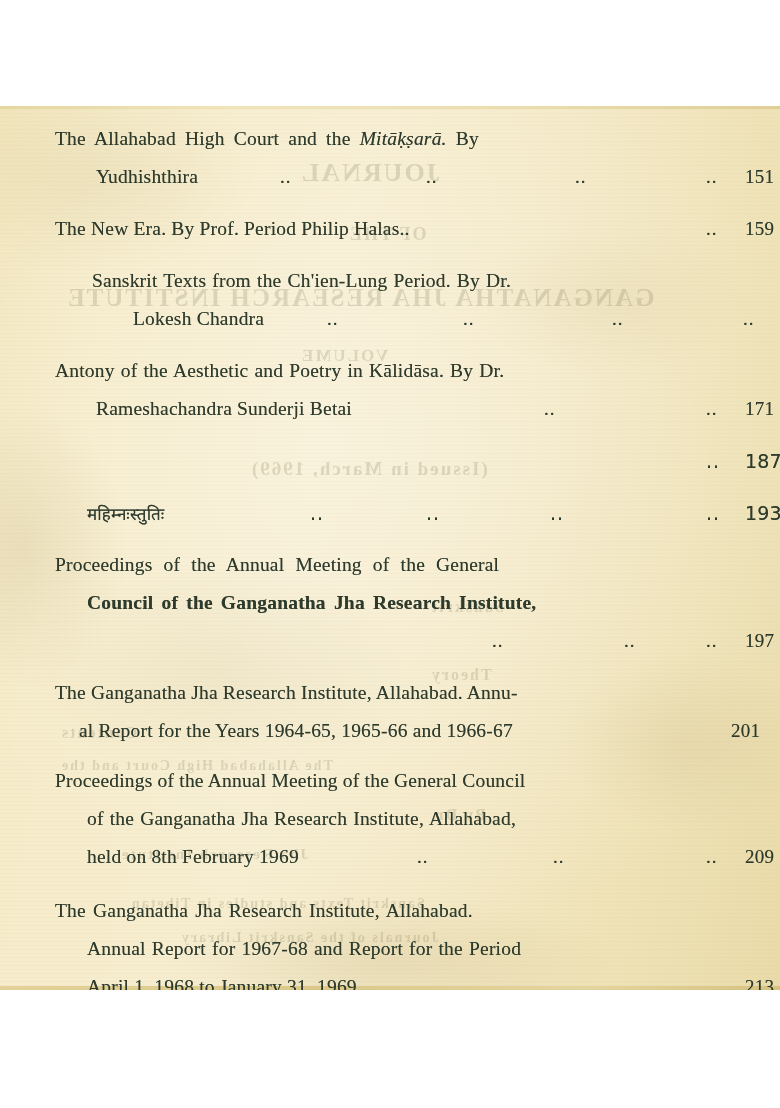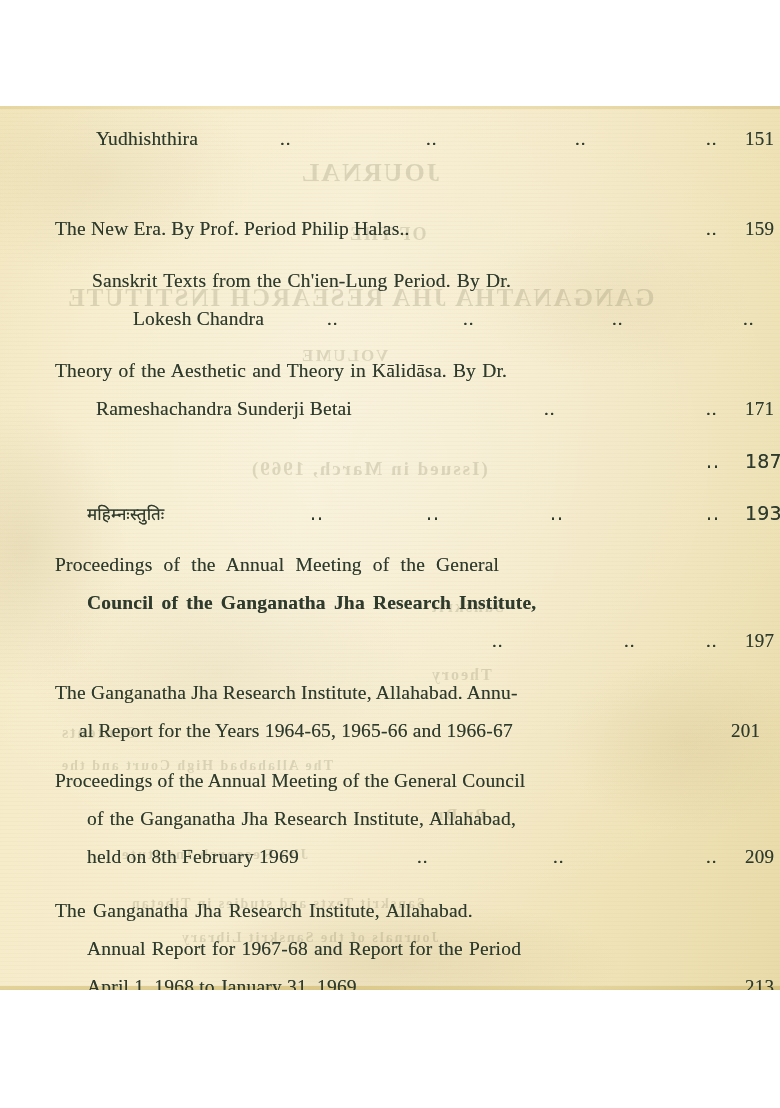--- a/index.html
+++ b/index.html
@@ -163,20 +163,23 @@
       <div class="bleed" style="left: 60px; top: 652px; font-size: 14px;">The Allahabad High Court and the</div>
       <div class="bleed" style="left: 430px; top: 700px; font-size: 16px;">By Dr.</div>
       <div class="bleed" style="left: 120px; top: 740px; font-size: 15px;">Jha Research Institute</div>
       <div class="bleed" style="left: 130px; top: 790px; font-size: 14px;">Sanskrit Texts and studies in Tibetan</div>
       <div class="bleed" style="left: 180px; top: 824px; font-size: 14px;">Journals of the Sanskrit Library</div>
     </div>
 
   <div id="content">
       <div class="entry" style="top: 22px;">
         <div class="ln">
+          <span class="txt just" style="left: 0px; --ws: 4px;"><span>The  Allahabad   High   Court   and   the  </span><em class="ital">Mitāḳṣarā.</em><span>  By</span></span>
+        </div>
+        <div class="ln">
           <span class="txt just" style="left: 41px;"><span>Yudhishthira</span></span>
           <span class="lead" style="left: 225px;">..</span>
           <span class="lead" style="left: 371px;">..</span>
           <span class="lead" style="left: 520px;">..</span>
           <span class="lead" style="left: 651px;">..</span>
           <span class="pg">151</span>
         </div>
       </div>
       <div class="entry" style="top: 112px;">
         <div class="ln">
@@ -193,21 +196,21 @@
           <span class="txt just" style="left: 41px;"><span>Lokesh  Chandra</span></span>
           <span class="lead" style="left: 235px;">..</span>
           <span class="lead" style="left: 371px;">..</span>
           <span class="lead" style="left: 520px;">..</span>
           <span class="lead" style="left: 651px;">..</span>
           <span class="pg">165</span>
         </div>
       </div>
       <div class="entry" style="top: 254px;">
         <div class="ln">
-          <span class="txt just" style="left: 0px; --ws: 1px;"><span>Theory  of  the  Aesthetic and Theory in Kālidāsa.  By Dr.</span></span>
+          <span class="txt just" style="left: 0px; --ws: 1px;"><span>Antony  of  the  Aesthetic and Poetry in Kālidāsa.  By Dr.</span></span>
         </div>
         <div class="ln">
           <span class="txt just" style="left: 41px;"><span>Rameshachandra Sunderji Betai</span></span>
           <span class="lead" style="left: 489px;">..</span>
           <span class="lead" style="left: 651px;">..</span>
           <span class="pg">171</span>
         </div>
       </div>
       <div class="entry" style="top: 344px;">
         <div class="ln dev">

